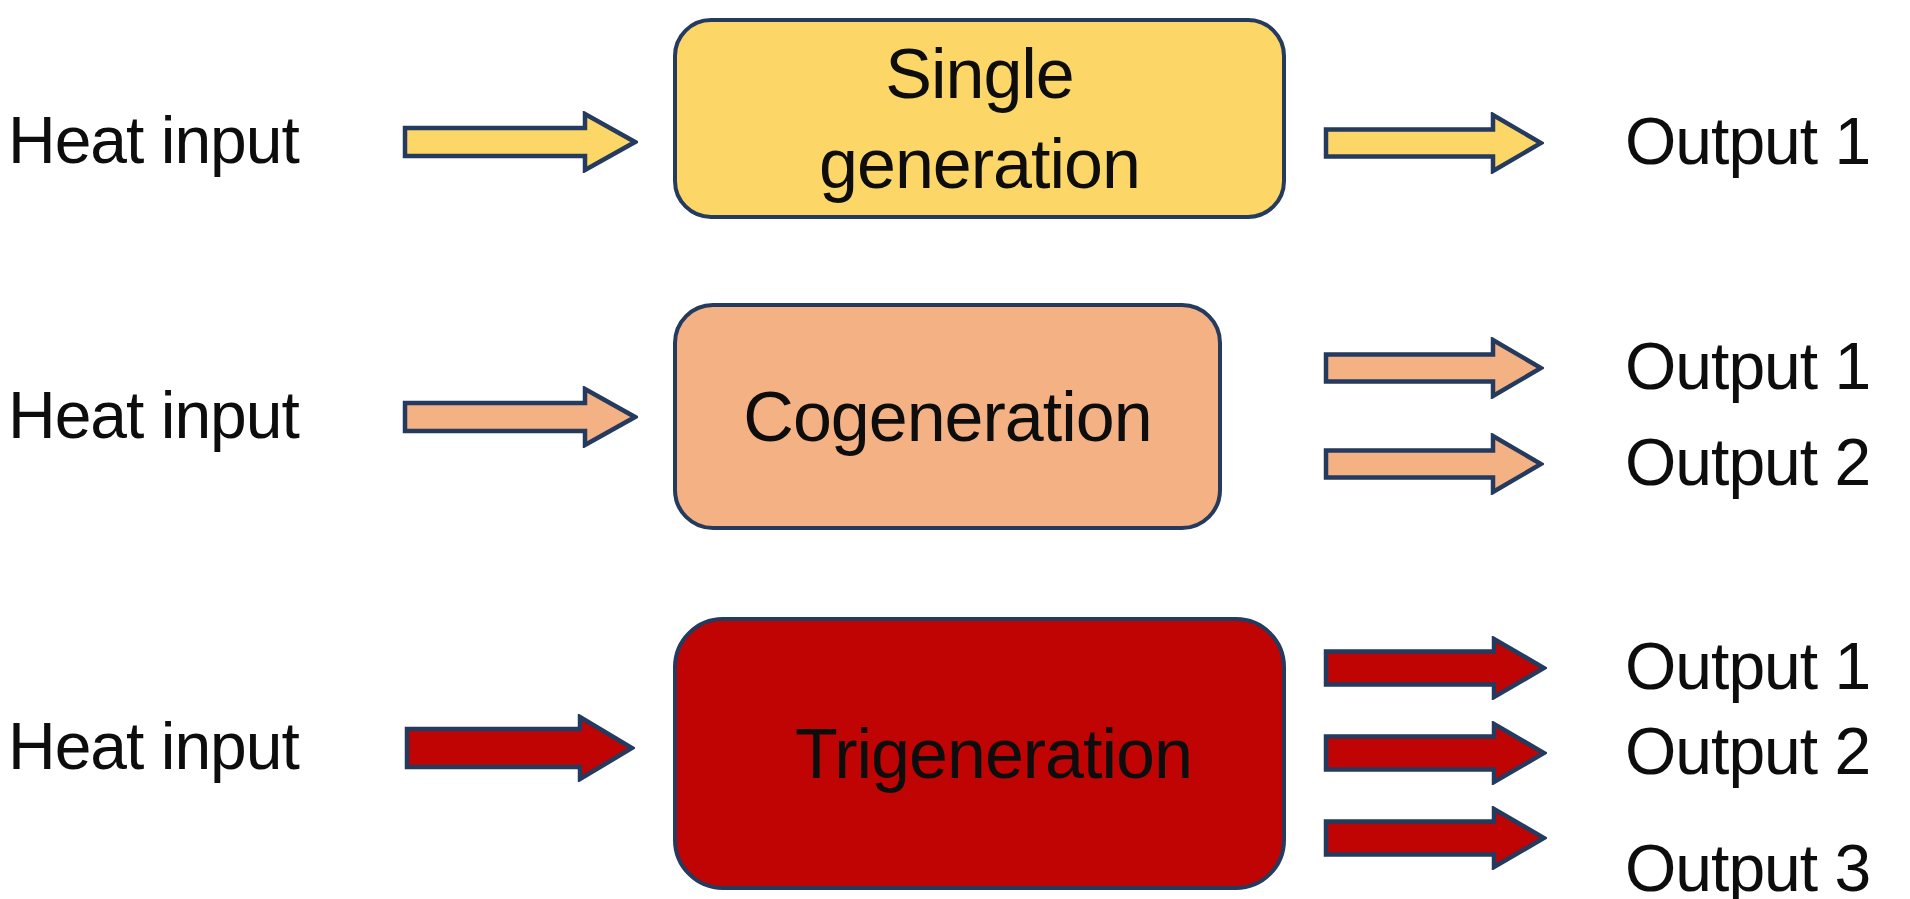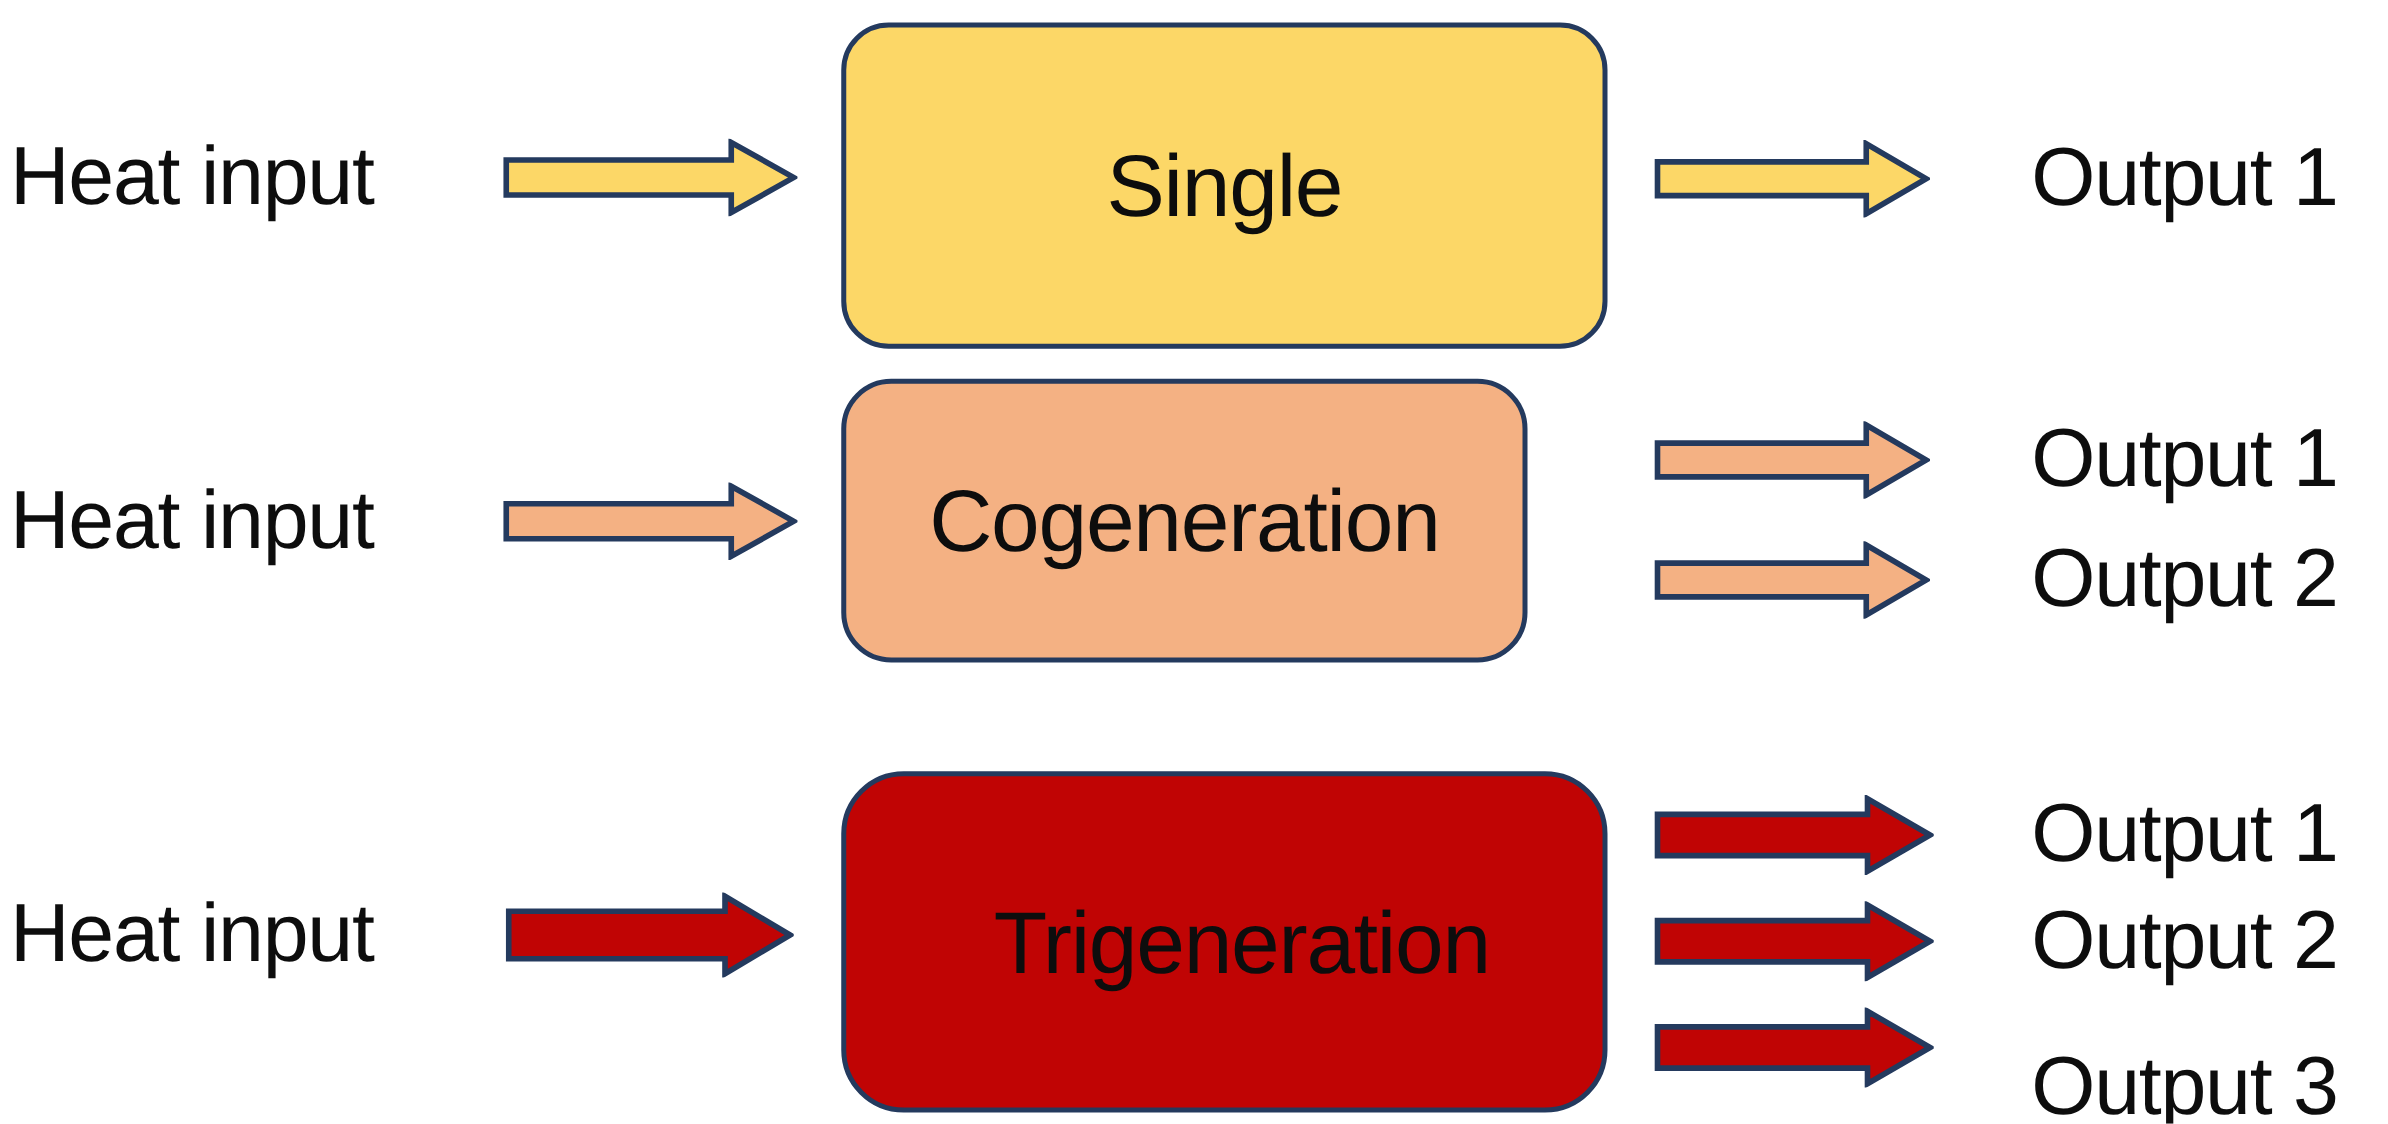--- a/index.html
+++ b/index.html
@@ -30,21 +30,21 @@
     display: flex;
     flex-direction: column;
     justify-content: center;
     align-items: center;
     text-align: center;
     color: var(--text, #0d0d0d);
     font-size: 70px;
     line-height: 90px;
     letter-spacing: -1px;
   }
-  .box-single        { left: 673px; top: 18px;  width: 613px; height: 261px; border-radius: 38px; background: var(--single, #fcd767); }
+  .box-single        { left: 673px; top: 18px;  width: 613px; height: 201px; border-radius: 38px; background: var(--single, #fcd767); }
   .box-cogeneration  { left: 673px; top: 303px; width: 549px; height: 227px; border-radius: 40px; background: var(--cogeneration, #f4b183); }
   .box-trigeneration { left: 673px; top: 617px; width: 613px; height: 273px; border-radius: 50px; background: var(--trigeneration, #c00404); padding-left: 28px; }
   .arrow { position: absolute; }
   .arrow polygon {
     stroke: var(--outline, #243a5e);
     stroke-width: 4.5;
     stroke-linejoin: miter;
     stroke-miterlimit: 12;
   }
   .fill-single polygon        { fill: var(--single, #fcd767); }
@@ -57,20 +57,21 @@
 <div id="diagram">
 
   <div class="lbl" style="left:8px; top:107px;">Heat input</div>
 
   <svg class="arrow fill-single" style="left:402px; top:111px;" width="236" height="62" viewBox="-3 -3 236 62">
     <polygon points="0,14 180,14 180,0 230,28 180,56 180,42 0,42"></polygon>
   </svg>
 
   <div class="box box-single">
     <div>Single</div>
+    <div>generation</div>
   </div>
 
   <svg class="arrow fill-single" style="left:1323px; top:112px;" width="221" height="62" viewBox="-3 -3 221 62">
     <polygon points="0,14.5 167,14.5 167,0 215,28 167,56 167,41.5 0,41.5"></polygon>
   </svg>
 
   <div class="lbl" style="left:1625px; top:108px;">Output 1</div>
 
   <div class="lbl" style="left:8px; top:382px;">Heat input</div>
 

